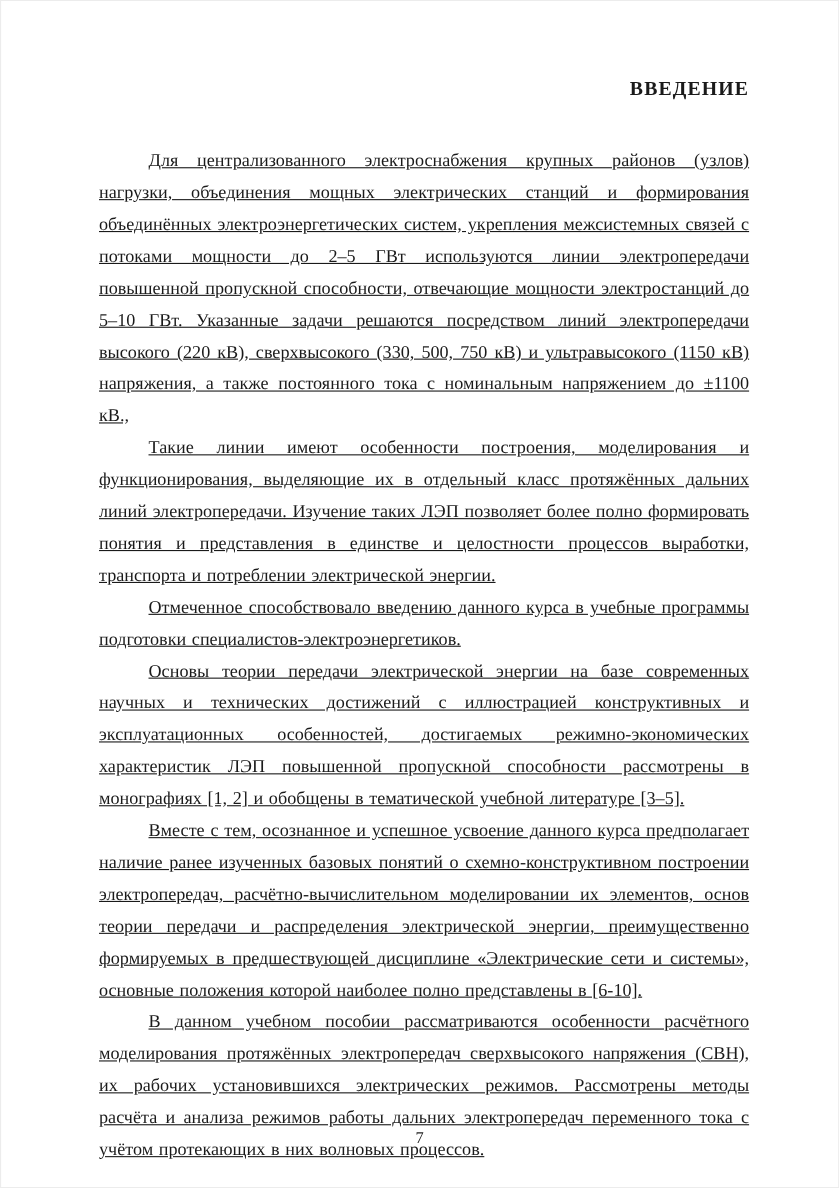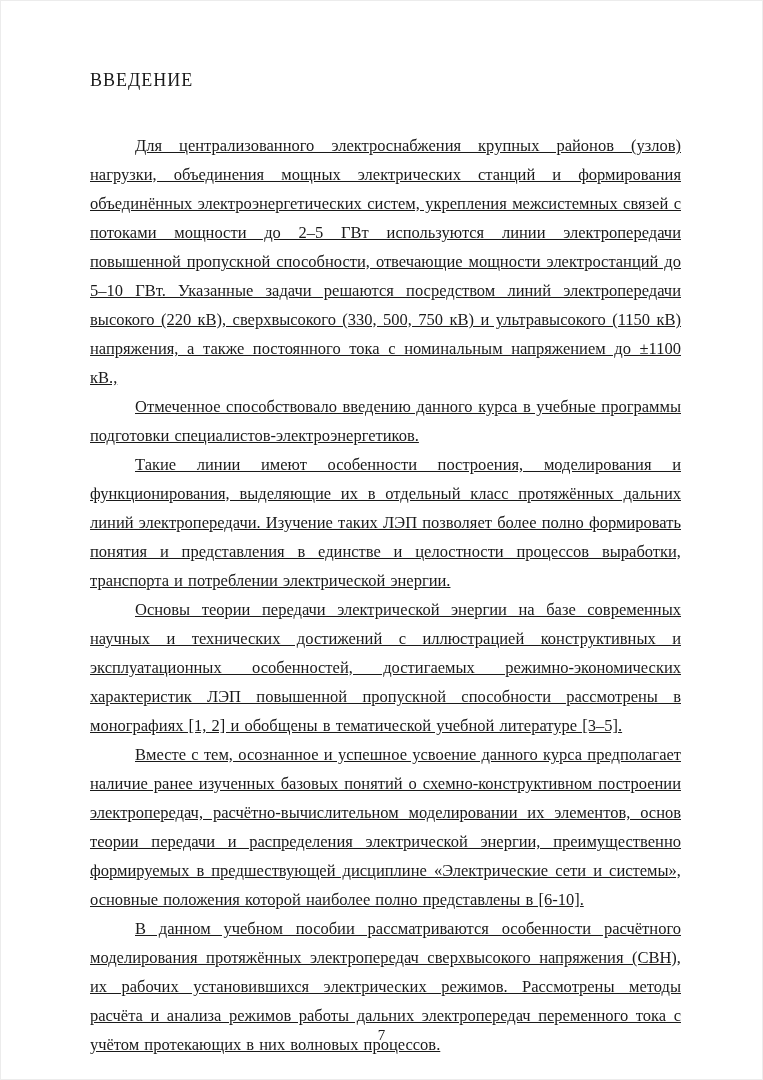--- a/index.html
+++ b/index.html
@@ -20,22 +20,22 @@
   }
   .content {
     position: absolute;
     top: 70px;
     left: 90px;
     right: 82px;
   }
   .doc-title {
     margin: 0 0 40px 0;
     font-size: 18px;
-    font-weight: normal;
-    text-align: left;
+    font-weight: bold;
+    text-align: right;
     letter-spacing: 1px;
   }
   .doc-paragraph {
     margin: 0;
     font-size: 16.5px;
     line-height: 29px;
     text-align: justify;
     text-indent: 45px;
     word-spacing: 1px;
     hyphens: auto;
@@ -53,23 +53,23 @@
 </style>
 </head>
 <body>
 
 <div class="page">
   <div class="content">
     <h1 class="doc-title">ВВЕДЕНИЕ</h1>
 
     <p class="doc-paragraph">Для централизованного электроснабжения крупных районов (узлов) нагрузки, объединения мощных электрических станций и формирования объединённых электроэнергетических систем, укрепления межсистемных связей с потоками мощности до 2–5 ГВт используются линии электропередачи повышенной пропускной способности, отвечающие мощности электростанций до 5–10 ГВт. Указанные задачи решаются посредством линий электропередачи высокого (220 кВ), сверхвысокого (330, 500, 750 кВ) и ультравысокого (1150 кВ) напряжения, а также постоянного тока с номинальным напряжением до ±1100 кВ.,</p>
 
+    <p class="doc-paragraph">Такие линии имеют особенности построения, моделирования и функционирования, выделяющие их в отдельный класс протяжённых дальних линий электропередачи. Изучение таких ЛЭП позволяет более полно формировать понятия и представления в единстве и целостности процессов выработки, транспорта и потреблении электрической энергии.</p>
+
     <p class="doc-paragraph">Отмеченное способствовало введению данного курса в учебные программы подготовки специалистов-электроэнергетиков.</p>
-
-    <p class="doc-paragraph">Такие линии имеют особенности построения, моделирования и функционирования, выделяющие их в отдельный класс протяжённых дальних линий электропередачи. Изучение таких ЛЭП позволяет более полно формировать понятия и представления в единстве и целостности процессов выработки, транспорта и потреблении электрической энергии.</p>
 
     <p class="doc-paragraph">Основы теории передачи электрической энергии на базе современных научных и технических достижений с иллюстрацией конструктивных и эксплуатационных особенностей, достигаемых режимно-экономических характеристик ЛЭП повышенной пропускной способности рассмотрены в монографиях [1, 2] и обобщены в тематической учебной литературе [3–5].</p>
 
     <p class="doc-paragraph">Вместе с тем, осознанное и успешное усвоение данного курса предполагает наличие ранее изученных базовых понятий о схемно-конструктивном построении электропередач, расчётно-вычислительном моделировании их элементов, основ теории передачи и распределения электрической энергии, преимущественно формируемых в предшествующей дисциплине «Электрические сети и системы», основные положения которой наиболее полно представлены в [6-10].</p>
 
     <p class="doc-paragraph">В данном учебном пособии рассматриваются особенности расчётного моделирования протяжённых электропередач сверхвысокого напряжения (СВН), их рабочих установившихся электрических режимов. Рассмотрены методы расчёта и анализа режимов работы дальних электропередач переменного тока с учётом протекающих в них волновых процессов.</p>
   </div>
 
   <div class="page-number">7</div>
 </div>

